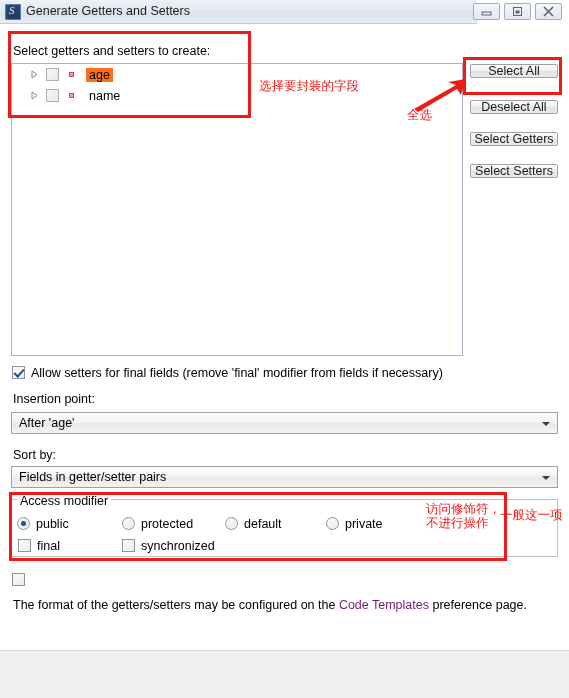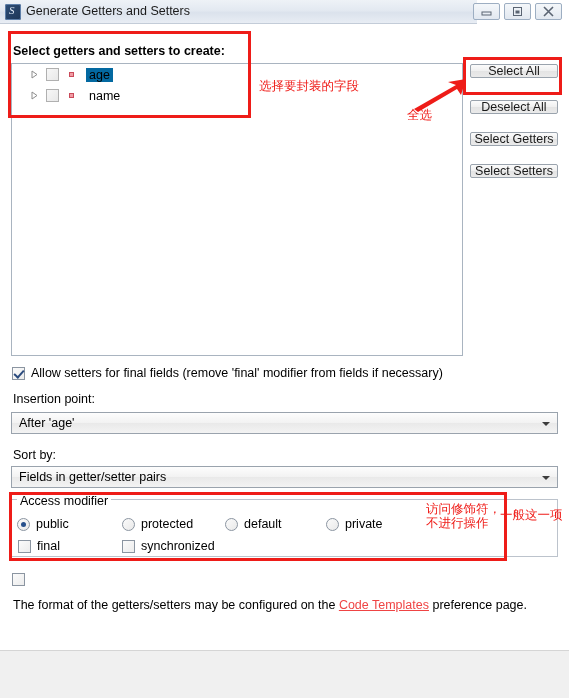--- a/index.html
+++ b/index.html
@@ -63,21 +63,20 @@
   #wbtn-max { left: 504px; }
   #wbtn-close { left: 535px; }
   .wbtn svg { display:block; margin: 2px auto; }
 
   
   #sect-label {
     position: absolute;
     left: 13px; top: 44px;
     font-size: 12.5px;
     white-space: nowrap;
-    font-weight: bold;
   }
 
   
   #tree-panel {
     position: absolute;
     left: 11px; top: 63px;
     width: 452px; height: 293px;
     background: #ffffff;
     border: 1px solid #a9b4c0;
     box-sizing: border-box;
@@ -129,21 +128,21 @@
     background: #f19ca4;
     border: 1px solid #c94a5a;
     box-sizing: border-box;
   }
   .tw-text {
     margin-left: 8px;
     font-size: 12.5px;
     white-space: nowrap;
   }
   .tree-row.selected .tw-text {
-    background: #0369a1;
+    background: #f97316;
     padding: 0 3px;
     margin-left: 5px;
   }
 
   
   .sidebtn {
     position: absolute;
     left: 470px;
     width: 88px; height: 14px;
     background: linear-gradient(to bottom, #fbfbfb 0%, #f0f0f0 48%, #e4e4e4 52%, #eaeaea 100%);
@@ -175,21 +174,21 @@
     content: "";
     position: absolute;
     left: 3px; top: 0px;
     width: 4px; height: 8px;
     border: solid #2b4b7e;
     border-width: 0 2px 2px 0;
     transform: rotate(42deg);
   }
   .row-inline {
     display: flex;
-    align-items: center;
+    align-items: flex-start;
     position: absolute;
   }
   .row-inline > span.lbl {
     margin-left: 6px;
     font-size: 12.5px;
     white-space: nowrap;
   }
 
   #allow-setters { left: 12px; top: 366px; }
 
@@ -271,22 +270,21 @@
   
   #gen-comments { left: 12px; top: 573px; }
 
   #format-note {
     position: absolute;
     left: 13px; top: 598px;
     font-size: 12.5px;
     white-space: nowrap;
   }
   #code-templates-link {
-    color: #ef4444;
-    text-decoration: underline;
+    color: #701a75;
     cursor: pointer;
   }
 
   
   #bottom-sep {
     position: absolute;
     left: 0; top: 650px;
     width: 569px; height: 1px;
     background: #d5d5d5;
   }

